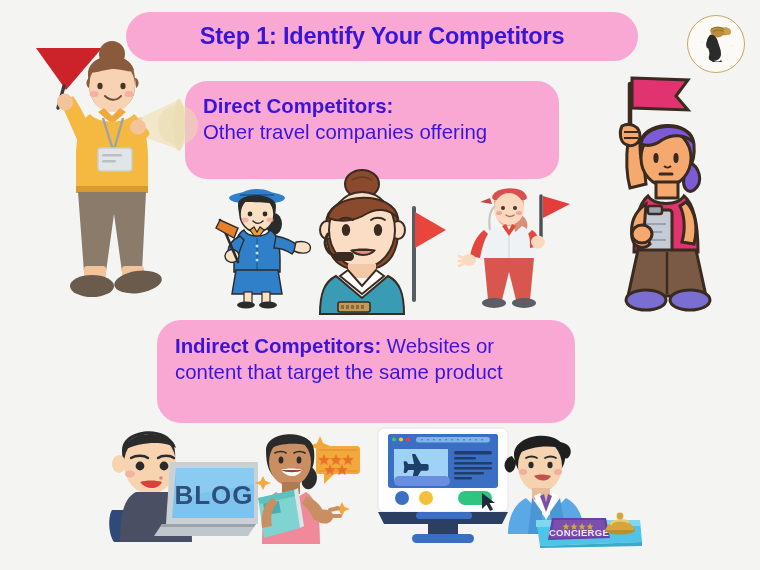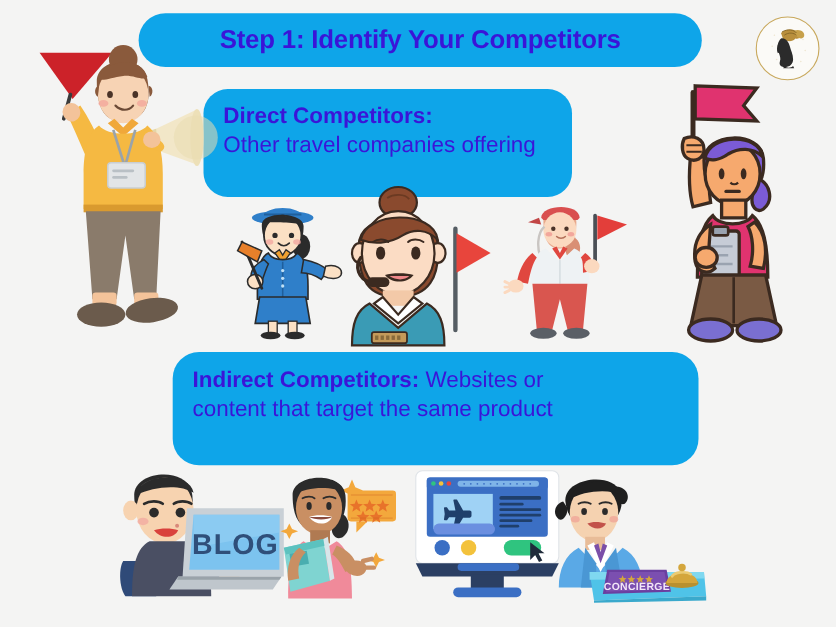--- a/index.html
+++ b/index.html
@@ -8,40 +8,40 @@
     background: #f4f4f3;
     font-family: "Liberation Sans", sans-serif;
     position: relative;
     overflow: hidden;
   }
   #stage { position: absolute; inset: 0; }
 
   
   .pill {
     position: absolute;
-    background: #0ea5e9;
+    background: #f9a8d4;
     border-radius: 30px;
     color: #3a15d8;
   }
   #title-pill {
     left: 126px; top: 12px; width: 512px; height: 49px;
     border-radius: 26px;
     display: flex; align-items: center; justify-content: center;
   }
   #title-text {
     font-size: 23.5px; font-weight: bold; letter-spacing: -0.2px;
     color: #3a15d8; white-space: nowrap;
   }
   #direct-box {
-    left: 185px; top: 81px; width: 335px; height: 98px;
+    left: 185px; top: 81px; width: 374px; height: 98px;
     border-radius: 22px;
     padding: 12px 16px 10px 18px;
   }
   #indirect-box {
-    left: 157px; top: 320px; width: 478px; height: 103px;
+    left: 157px; top: 320px; width: 418px; height: 103px;
     border-radius: 24px;
     padding: 13px 8px 10px 18px;
   }
   .body-text {
     font-size: 20.4px; line-height: 26px; color: #3a15d8;
   }
   .body-text b { font-weight: bold; }
   #direct-box .head { display: block; font-weight: bold; }
 
   

